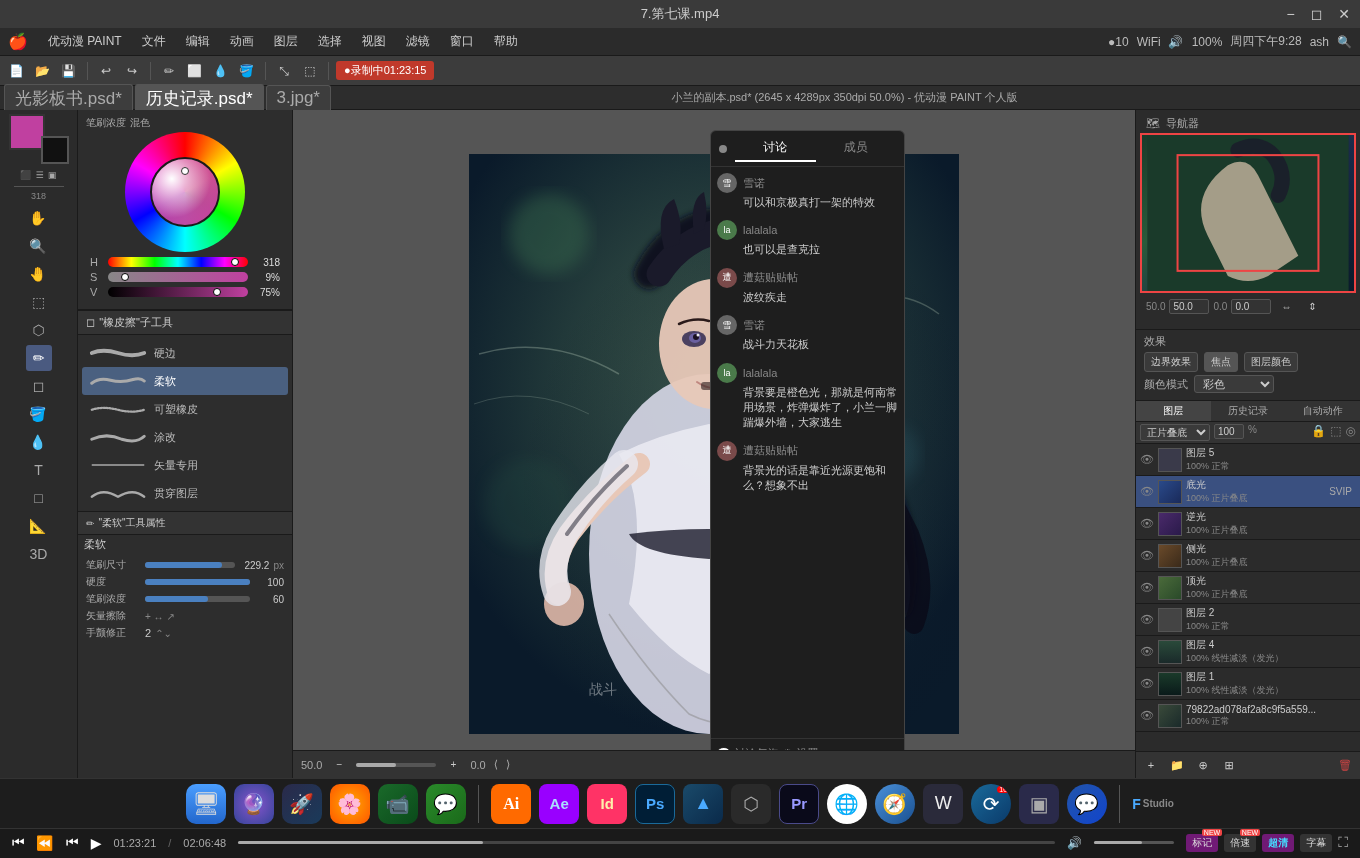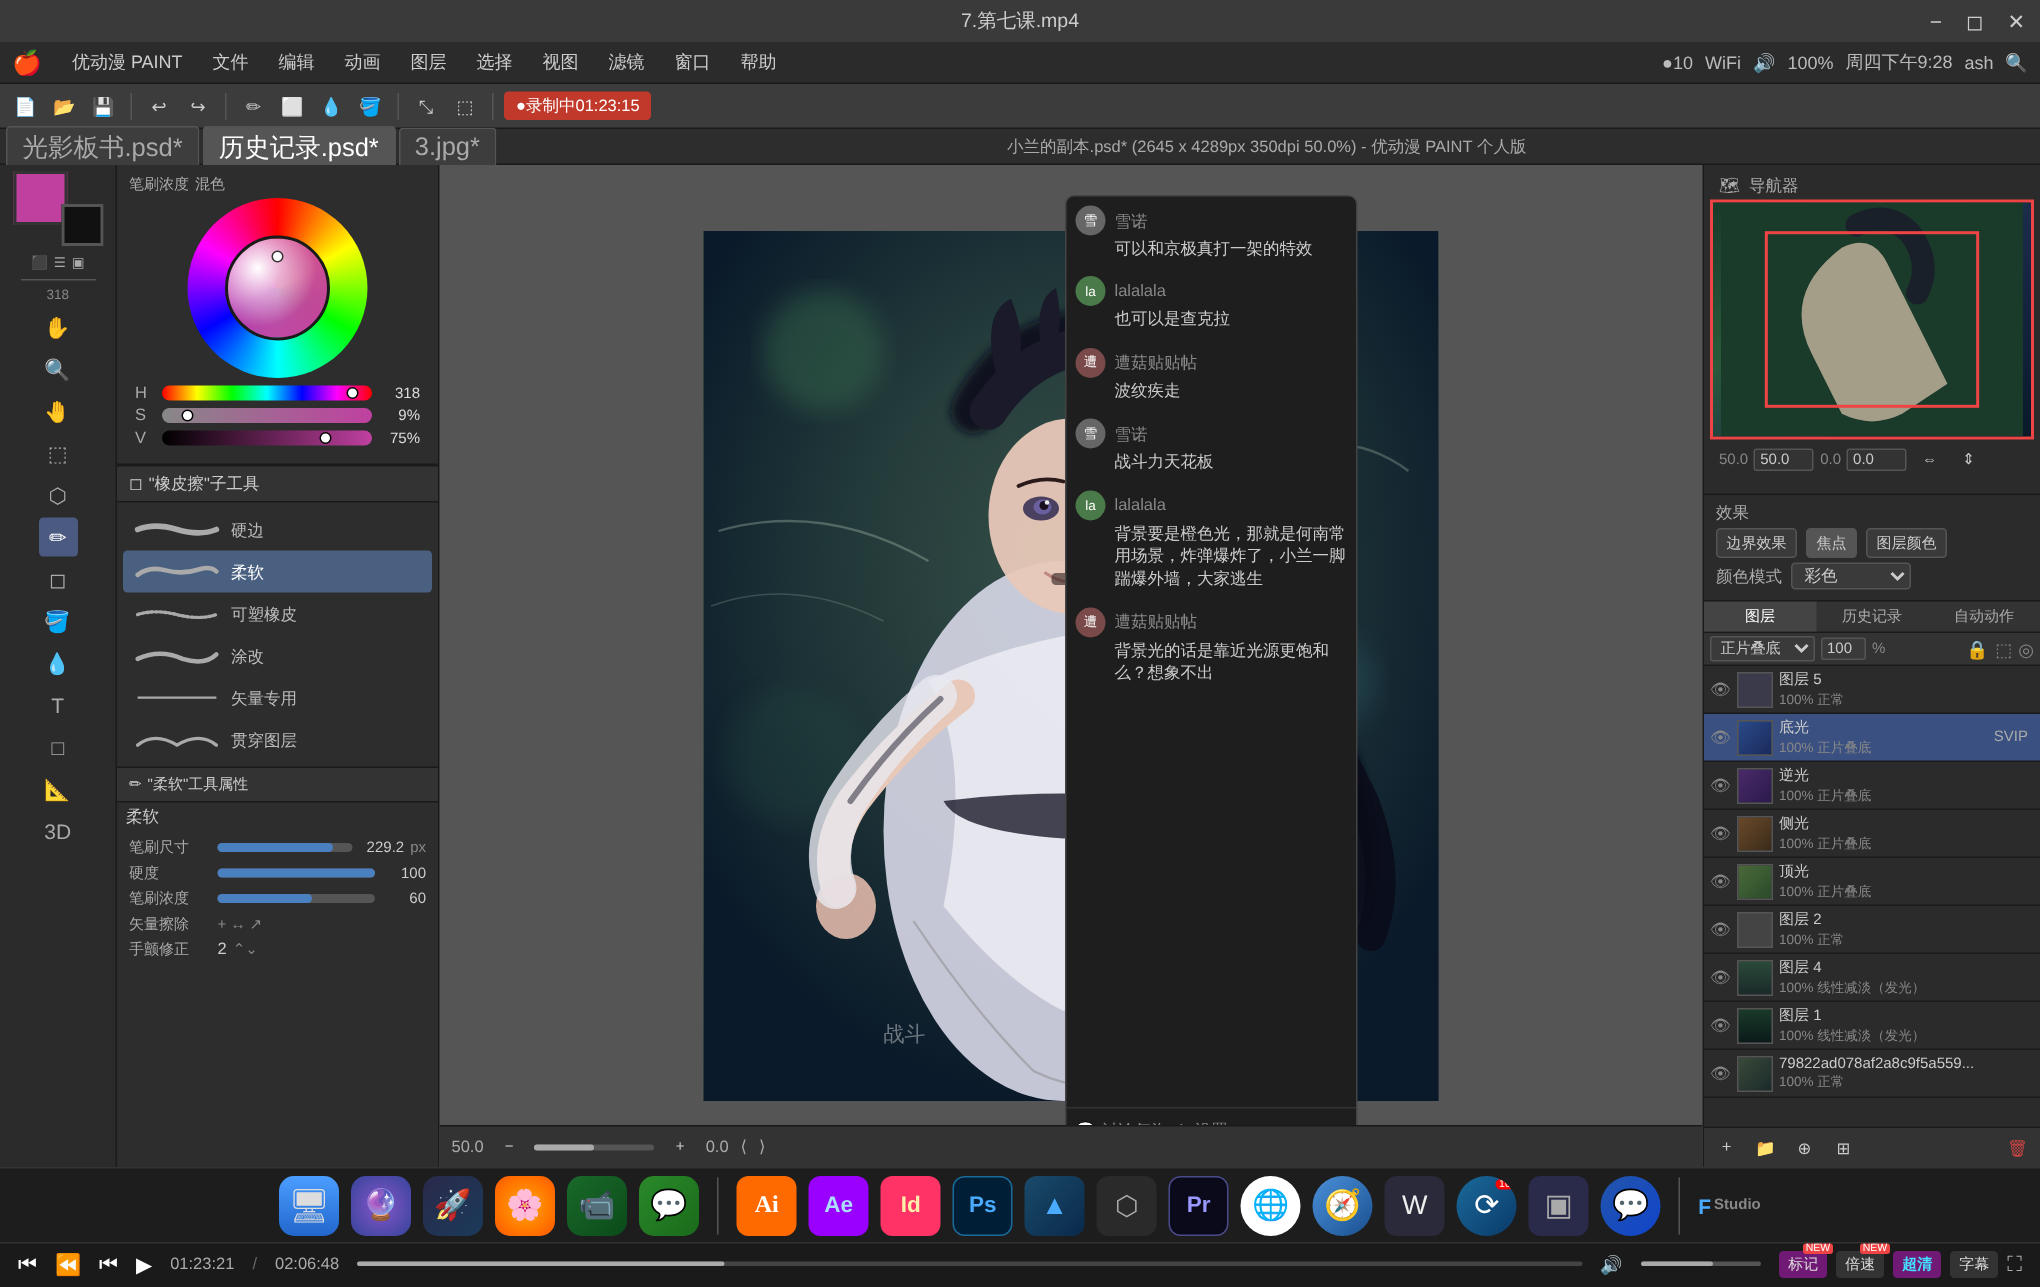--- a/index.html
+++ b/index.html
@@ -551,20 +551,27 @@
         <path d="M140,460 Q180,520 220,560 Q260,580 300,560 Q340,530 370,480" stroke="#888" stroke-width="1.5" fill="none" opacity="0.5"></path>
 
         <path d="M195,95 Q185,55 205,45 Q215,70 210,90" fill="#1a1a2a"></path>
         <path d="M225,80 Q220,45 235,38 Q240,60 235,75" fill="#1a1a2a"></path>
 
         <text x="120" y="540" fill="rgba(255,255,255,0.4)" font-size="14" font-family="serif">战斗</text>
       </svg>
     </div>
 
     <div id="chat-panel">
+      <div style="display:flex; align-items:center; padding: 4px 8px; gap:8px; border-bottom: 1px solid #333;">
+        <div style="width:8px;height:8px;border-radius:50%;background:#888;"></div>
+        <div class="chat-tabs" style="flex:1;padding:0;border:none;">
+          <div class="chat-tab active">讨论</div>
+          <div class="chat-tab">成员</div>
+        </div>
+      </div>
       <div class="chat-messages">
 
         <div class="chat-msg">
           <div class="chat-msg-header">
             <div class="chat-avatar" style="background:#666;">雪</div>
             <span class="chat-username">雪诺</span>
           </div>
           <div class="chat-text">可以和京极真打一架的特效</div>
         </div>
 
@@ -678,21 +685,21 @@
       </div>
     </div>
 
     <div class="layer-panel">
       <div class="layer-tabs">
         <div class="layer-tab active">图层</div>
         <div class="layer-tab">历史记录</div>
         <div class="layer-tab">自动动作</div>
       </div>
 
-      <div style="display:flex; align-items:center; padding: 2px 4px; gap: 4px; background: #333; border-bottom: 1px solid #1a1a1a;">
+      <div style="display:flex; align-items:flex-start; padding: 2px 4px; gap: 4px; background: #333; border-bottom: 1px solid #1a1a1a;">
         <select style="background:#3a3a3a;border:1px solid #555;color:#ccc;font-size:10px;padding:1px 2px;border-radius:2px;width:70px;">
           <option>正片叠底</option>
         </select>
         <input type="text" value="100" style="background: rgb(58, 58, 58); border: 1px solid rgb(85, 85, 85); color: rgb(204, 204, 204); font-size: 10px; padding: 1px 3px; border-radius: 2px; width: 30px;">
         <span style="font-size:10px;color:#888;">%</span>
         <span style="margin-left:auto;font-size:12px;color:#888;cursor:pointer;">🔒</span>
         <span style="font-size:12px;color:#888;cursor:pointer;">⬚</span>
         <span style="font-size:12px;color:#888;cursor:pointer;">◎</span>
       </div>
 

